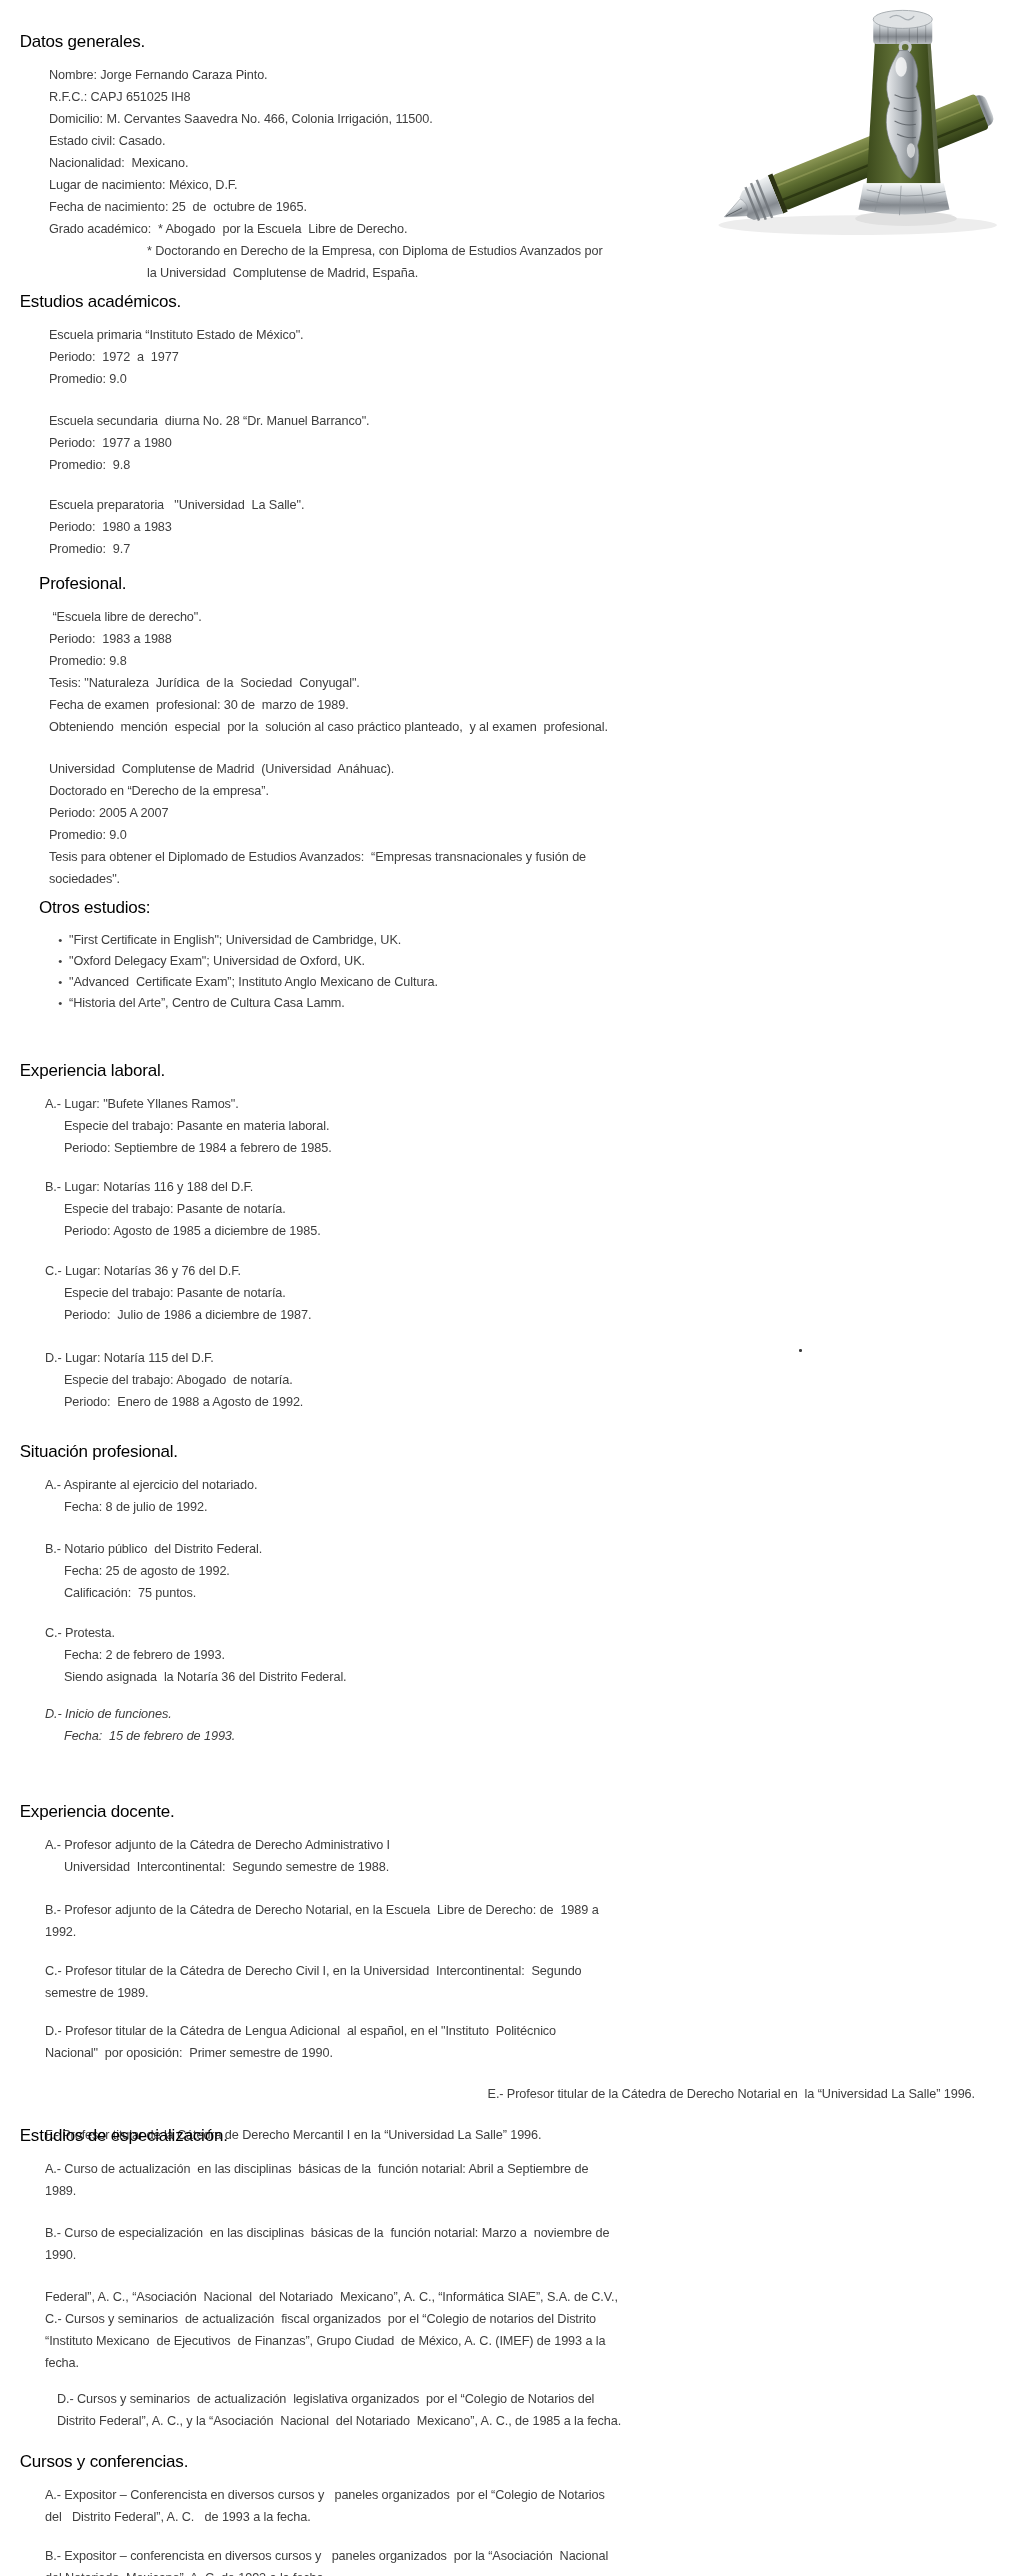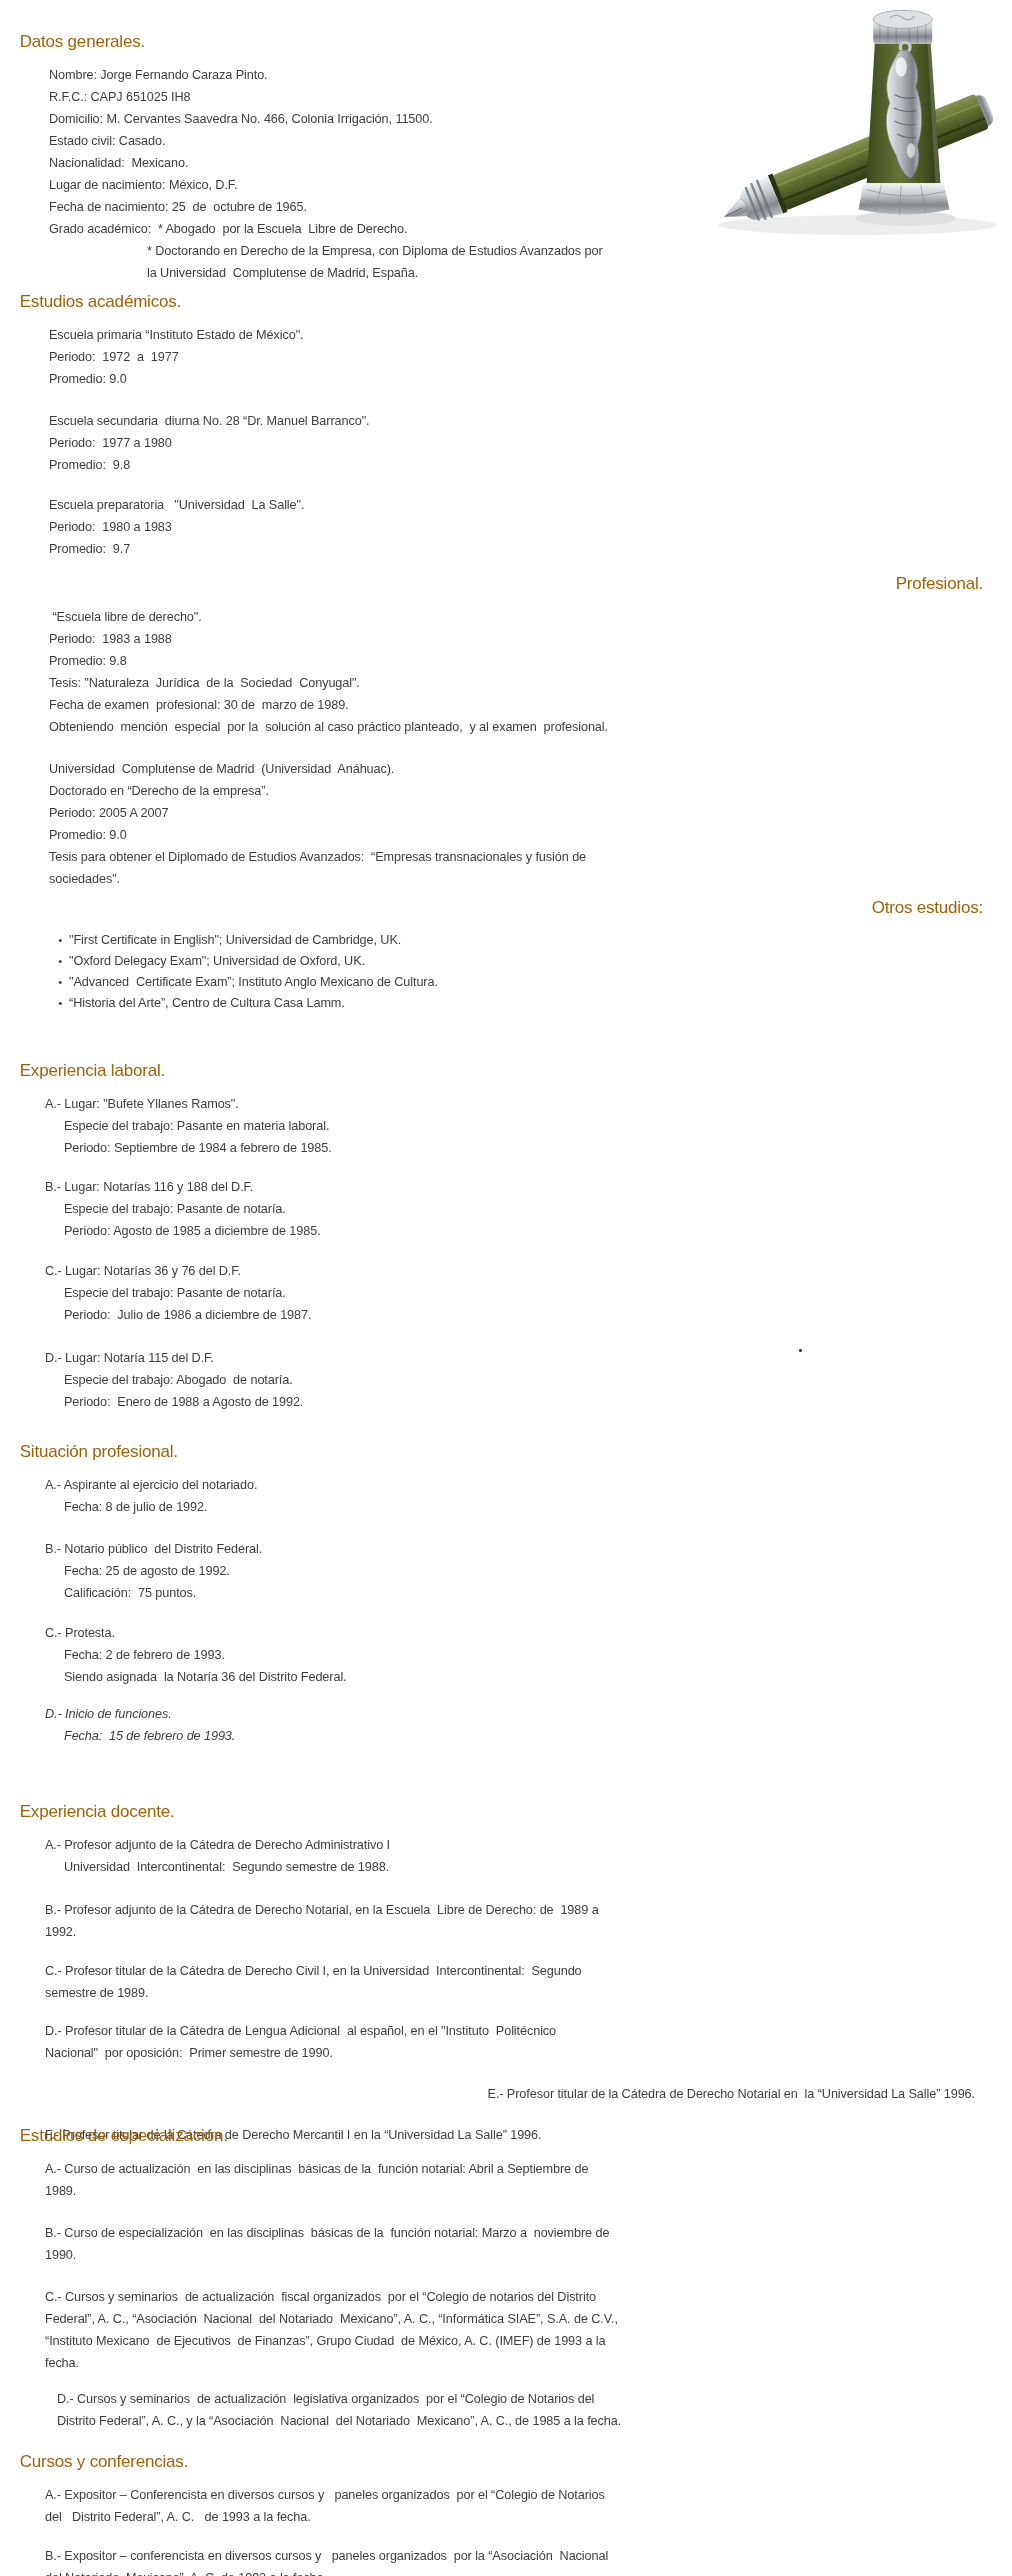--- a/index.html
+++ b/index.html
@@ -1,21 +1,21 @@
 <!DOCTYPE html>
 <html style="font-size:13px"><head>
 <meta charset="utf-8">
 <style>
   html,body{margin:0;padding:0;background:#ffffff;}
   .page{position:relative;width:1013px;height:2576px;background:#ffffff;overflow:hidden;
         font-family:"Liberation Sans","DejaVu Sans",sans-serif;color:#3d3d3d;}
   .sec{position:absolute;left:0;width:983px;}
-  .heading{font-size:17px;line-height:24.6px;letter-spacing:-0.2px;color:#a16207;
+  .heading{font-size:17px;line-height:24.6px;letter-spacing:-0.2px;color:#000000;
            margin:0 0 9.8px 19.7px;font-weight:400;}
-  .heading.indented{margin-left:39px;text-align:right;}
+  .heading.indented{margin-left:39px;}
   .line{font-size:12.7px;line-height:22px;letter-spacing:-0.1px;white-space:pre;color:#3e3e3e;}
   .ind1{margin-left:41px;}
   .ind2{margin-left:56px;}
   .ind3{margin-left:139px;}
   .ind4{margin-left:37px;}
   .bullet{margin-left:61px;line-height:21px;position:relative;}
   .bullet::before{content:"\2022";position:absolute;left:-10.7px;top:0;font-size:11.5px;color:#3e3e3e;}
   .block{margin:8px;}
   .pen-photo{position:absolute;left:706px;top:3.3px;width:305px;height:236px;}
   .stray-dot{position:absolute;left:799px;top:1349px;width:2.5px;height:2.5px;background:#3a3a3a;border-radius:50%;}
@@ -160,22 +160,22 @@
         <div class="heading">Estudios de especialización.</div>
         <div class="block">
           <div class="line ind4">A.- Curso de actualización  en las disciplinas  básicas de la  función notarial: Abril a Septiembre de</div>
           <div class="line ind4">1989.</div>
         </div>
         <div class="block" style="margin-top: 19.7px;">
           <div class="line ind4">B.- Curso de especialización  en las disciplinas  básicas de la  función notarial: Marzo a  noviembre de</div>
           <div class="line ind4">1990.</div>
         </div>
         <div class="block" style="margin-top: 19.7px;">
+          <div class="line ind4">Federal”, A. C., “Asociación  Nacional  del Notariado  Mexicano”, A. C., “Informática SIAE”, S.A. de C.V.,</div>
           <div class="line ind4">C.- Cursos y seminarios  de actualización  fiscal organizados  por el “Colegio de notarios del Distrito</div>
-          <div class="line ind4">Federal”, A. C., “Asociación  Nacional  del Notariado  Mexicano”, A. C., “Informática SIAE”, S.A. de C.V.,</div>
           <div class="line ind4">“Instituto Mexicano  de Ejecutivos  de Finanzas”, Grupo Ciudad  de México, A. C. (IMEF) de 1993 a la</div>
           <div class="line ind4">fecha.</div>
         </div>
         <div class="block" style="margin-top: 14.7px; padding-left: 12px;">
           <div class="line ind4">D.- Cursos y seminarios  de actualización  legislativa organizados  por el “Colegio de Notarios del</div>
           <div class="line ind4">Distrito Federal”, A. C., y la “Asociación  Nacional  del Notariado  Mexicano”, A. C., de 1985 a la fecha.</div>
         </div>
       </section>
       <section class="sec" style="top: 2450px;">
         <div class="heading">Cursos y conferencias.</div>

